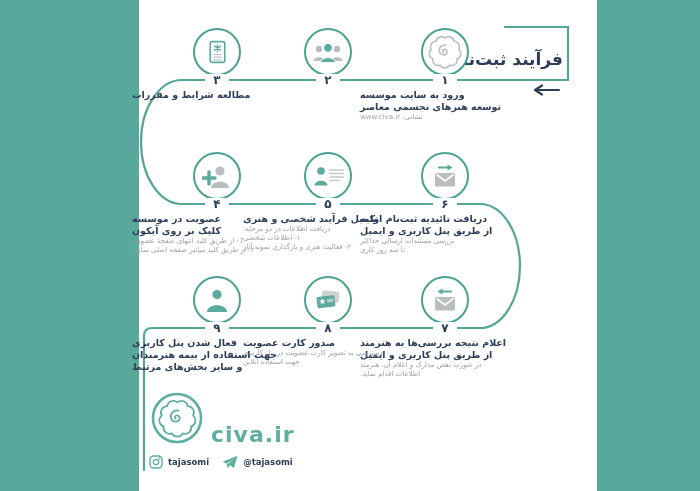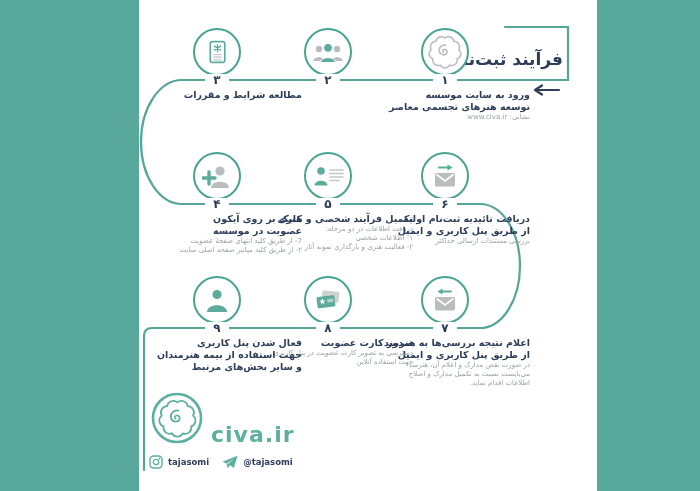--- a/index.html
+++ b/index.html
@@ -15,21 +15,21 @@
   .back-arrow{position:absolute;z-index:2;right:139px;top:84px;}
 
   
   .step{position:absolute;z-index:2;width:170px;display:flex;flex-direction:column;align-items:center;}
   .col-r{left:360px;} .col-m{left:243px;} .col-l{left:132px;}
   .row-1{top:28px;} .row-2{top:152px;} .row-3{top:276px;}
   .circle{width:48px;height:48px;box-sizing:border-box;border:2.5px solid #49a392;border-radius:50%;
           background:#fff;display:flex;align-items:center;justify-content:center;}
   .num{margin-top:-2.5px;height:13px;line-height:13px;padding:0 8px;background:#fff;
        font-size:12px;font-weight:bold;color:#2e3e5a;}
-  .stext{margin-top:2px;direction:rtl;text-align:right;width:100%;}
+  .stext{margin-top:2px;direction:rtl;text-align:left;width:100%;}
   .t{font-size:9.5px;line-height:12px;font-weight:bold;color:#2e3e5a;}
   .s{font-size:7px;line-height:9px;color:#9aa0a2;}
   .stext .s:first-of-type{margin-top:3px;}
 
   
   .civa-logo{position:absolute;z-index:2;left:149px;top:391px;}
   .civa-text{position:absolute;z-index:2;left:211px;top:406px;font-size:22px;font-weight:bold;
              color:#5db0a0;letter-spacing:1px;margin-top:16px;}
   .org-name{position:absolute;z-index:2;left:142px;top:439px;direction:rtl;white-space:nowrap;
             font-size:9.5px;font-weight:600;color:#2e3e5a;}
@@ -108,22 +108,22 @@
     <div class="circle">
       <svg width="30" height="27" viewBox="0 0 30 27">
         <circle cx="18" cy="8" r="4.6" fill="#b9bdbe"></circle>
         <path d="M9,25 c0,-8.5 18,-8.5 18,0 z" fill="#b9bdbe"></path>
         <path d="M7,9 V21 M1,15 H13" stroke="#fff" stroke-width="5.5" stroke-linecap="round"></path>
         <path d="M7,9 V21 M1,15 H13" stroke="#5cab9c" stroke-width="3.4" stroke-linecap="round"></path>
       </svg>
     </div>
     <div class="num">۴</div>
     <div class="stext">
+      <div class="t">عضویت در موسسه</div>
       <div class="t">کلیک بر روی آیکون</div>
-      <div class="t">عضویت در موسسه</div>
       <div class="s">7- از طریق کلید انتهای صفحهٔ عضویت</div>
       <div class="s">۲- از طریق کلید میانبر صفحه اصلی سایت</div>
     </div>
   </div>
 
   <div class="step col-m row-2">
     <div class="circle">
       <svg width="31" height="23" viewBox="0 0 31 23">
         <circle cx="8" cy="6" r="3.8" fill="#5cab9c"></circle>
         <path d="M1.5,20.5 c0,-6.5 13,-6.5 13,0 z" fill="#5cab9c"></path>
@@ -146,38 +146,38 @@
         <path d="M16.5,1.5 L21.5,4.5 L16.5,7.5 z" fill="#5cab9c"></path>
         <rect x="4" y="10" width="20" height="13.5" rx="1.5" fill="#b9bdbe"></rect>
         <path d="M5.5,11.5 L14,18 L22.5,11.5" fill="none" stroke="#fff" stroke-width="1.6"></path>
       </svg>
     </div>
     <div class="num">۶</div>
     <div class="stext">
       <div class="t">دریافت تائیدیه ثبت‌نام اولیه</div>
       <div class="t">از طریق پنل کاربری و ایمیل</div>
       <div class="s">بررسی مستندات ارسالی حداکثر</div>
+      <div class="s">تا سه روز کاری</div>
     </div>
   </div>
 
   <div class="step col-r row-3">
     <div class="circle">
       <svg width="28" height="26" viewBox="0 0 28 26">
         <path d="M20,4.5 H9" stroke="#5cab9c" stroke-width="2" stroke-linecap="round"></path>
         <path d="M11.5,1.5 L6.5,4.5 L11.5,7.5 z" fill="#5cab9c"></path>
         <rect x="4" y="10" width="20" height="13.5" rx="1.5" fill="#b9bdbe"></rect>
         <path d="M5.5,11.5 L14,18 L22.5,11.5" fill="none" stroke="#fff" stroke-width="1.6"></path>
       </svg>
     </div>
     <div class="num">۷</div>
     <div class="stext">
       <div class="t">اعلام نتیجه بررسی‌ها به هنرمند</div>
       <div class="t">از طریق پنل کاربری و ایمیل</div>
       <div class="s">در صورت نقص مدارک و اعلام آن، هنرمند</div>
-      <div class="s">می‌بایست نسبت به تکمیل مدارک و اصلاح</div>
       <div class="s">اطلاعات اقدام نماید.</div>
     </div>
   </div>
 
   <div class="step col-m row-3">
     <div class="circle">
       <svg width="30" height="26" viewBox="0 0 30 26">
         <rect x="9" y="4" width="17" height="11" rx="1.5" fill="#cdd1d2" transform="rotate(5 17 10)"></rect>
         <g transform="rotate(-7 13 15)">
           <rect x="4" y="9" width="18" height="11.5" rx="1.5" fill="#5cab9c"></rect>

